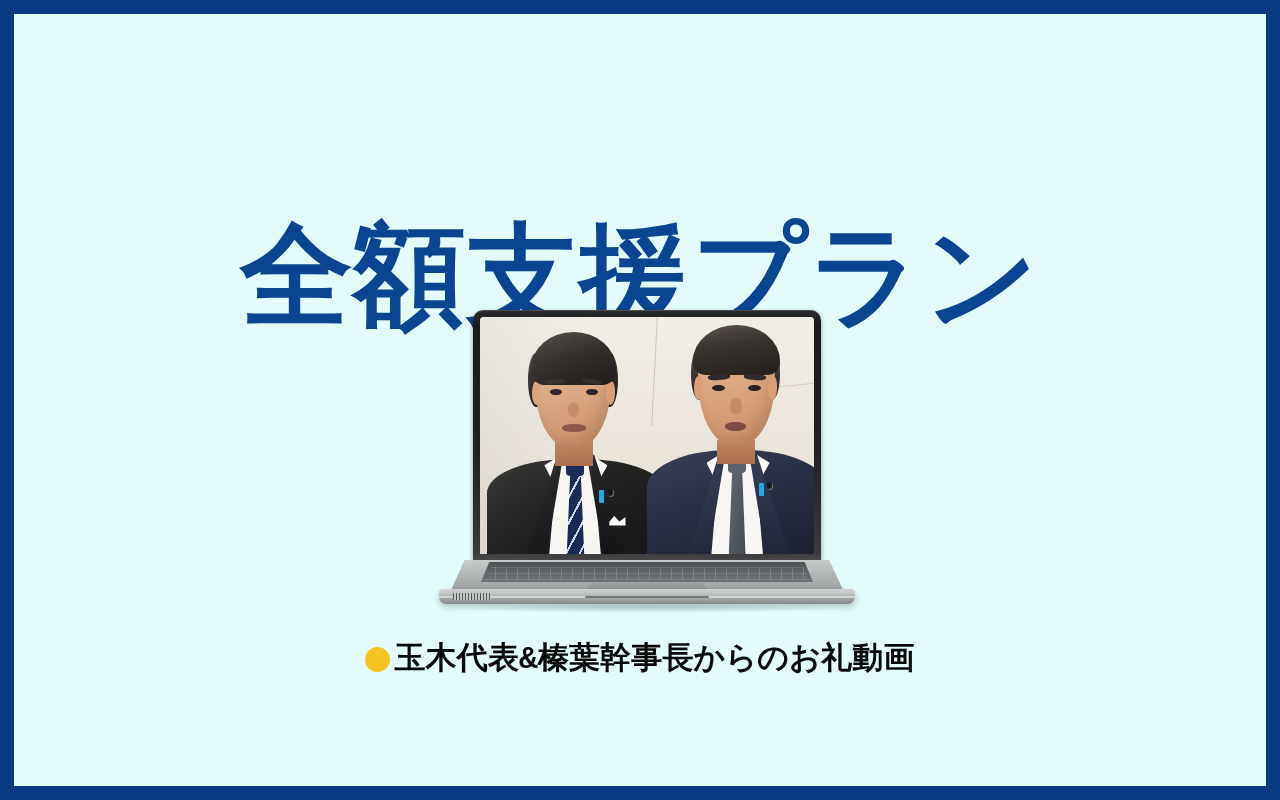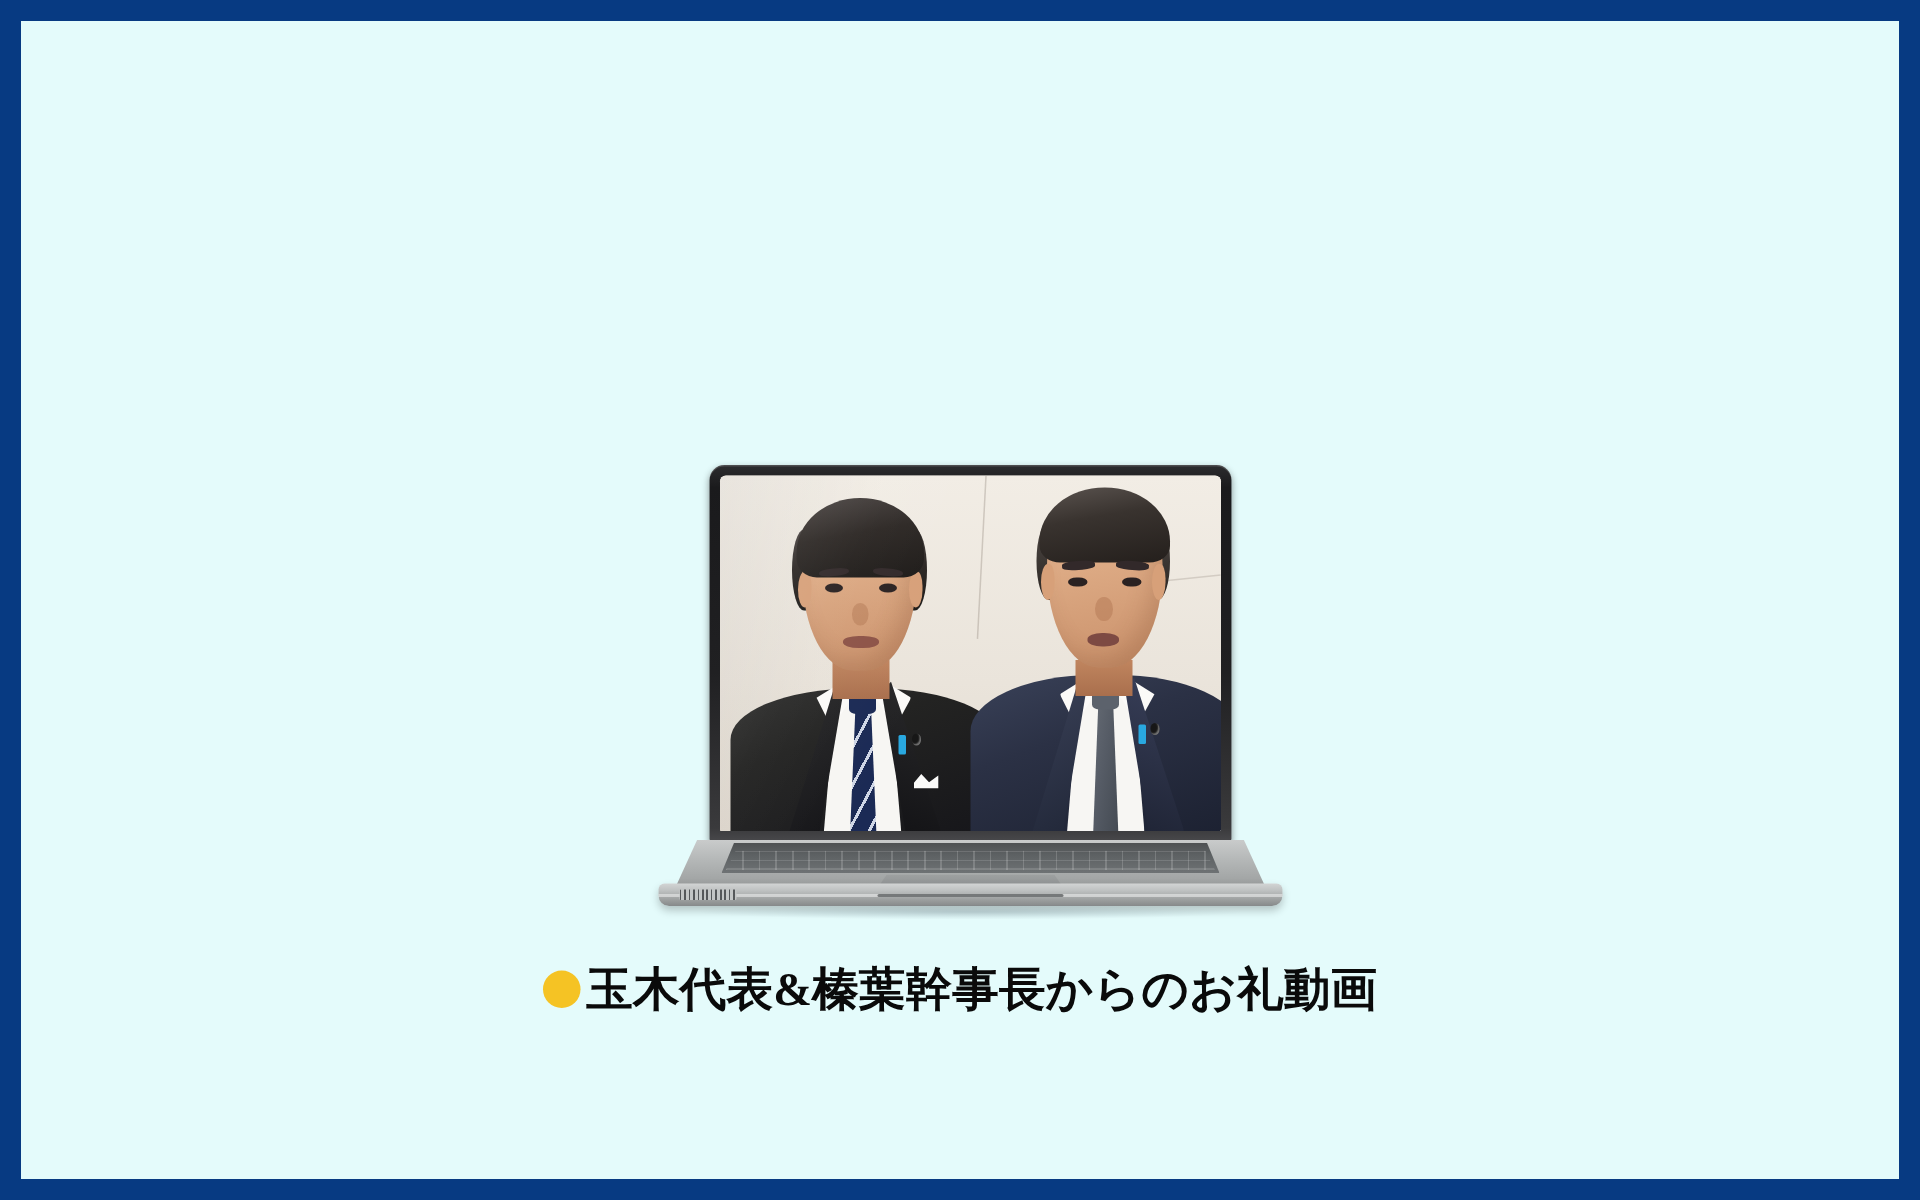--- a/index.html
+++ b/index.html
@@ -401,33 +401,34 @@
   .cap-bullet {
     display: inline-block;
     width: 25px;
     height: 25px;
     border-radius: 50%;
     background: #f5c324;
     flex: 0 0 auto;
   }
   .cap-text {
     color: #0a0a0a;
-    font-family: Liberation Serif, serif;
+    font-family: Liberation Mono, monospace;
     font-weight: 700;
     font-size: 31px;
     line-height: 1;
     letter-spacing: 0.005em;
   }
 </style>
 </head>
 <body>
 
 <div id="slide">
   <div id="canvas">
 
+    <h1 id="title">全額支援プラン</h1>
 
     <div id="laptop">
 
       <div class="lid">
         <div class="screen">
           <div class="wall">
             <div class="wall-seam"></div>
             <div class="wall-seam2"></div>
           </div>
 

